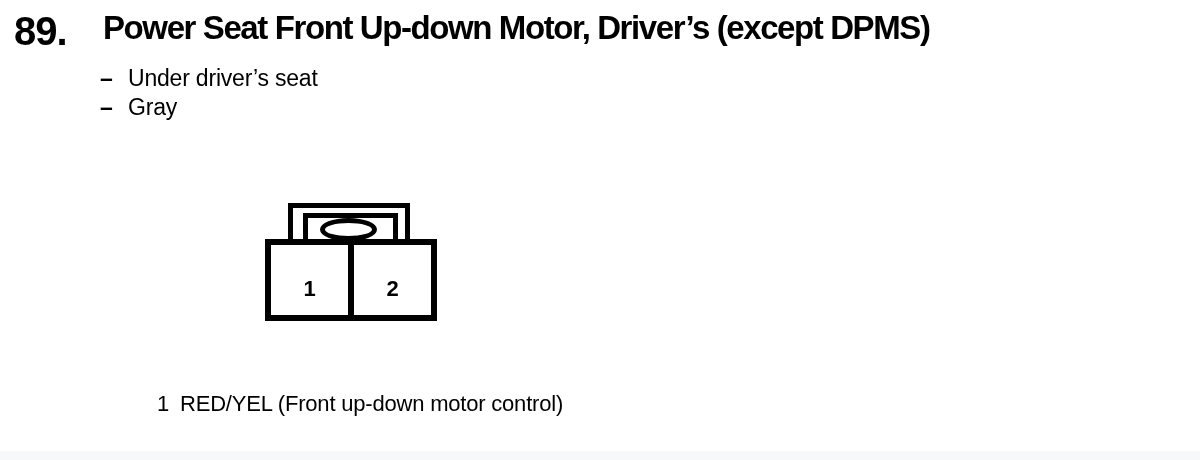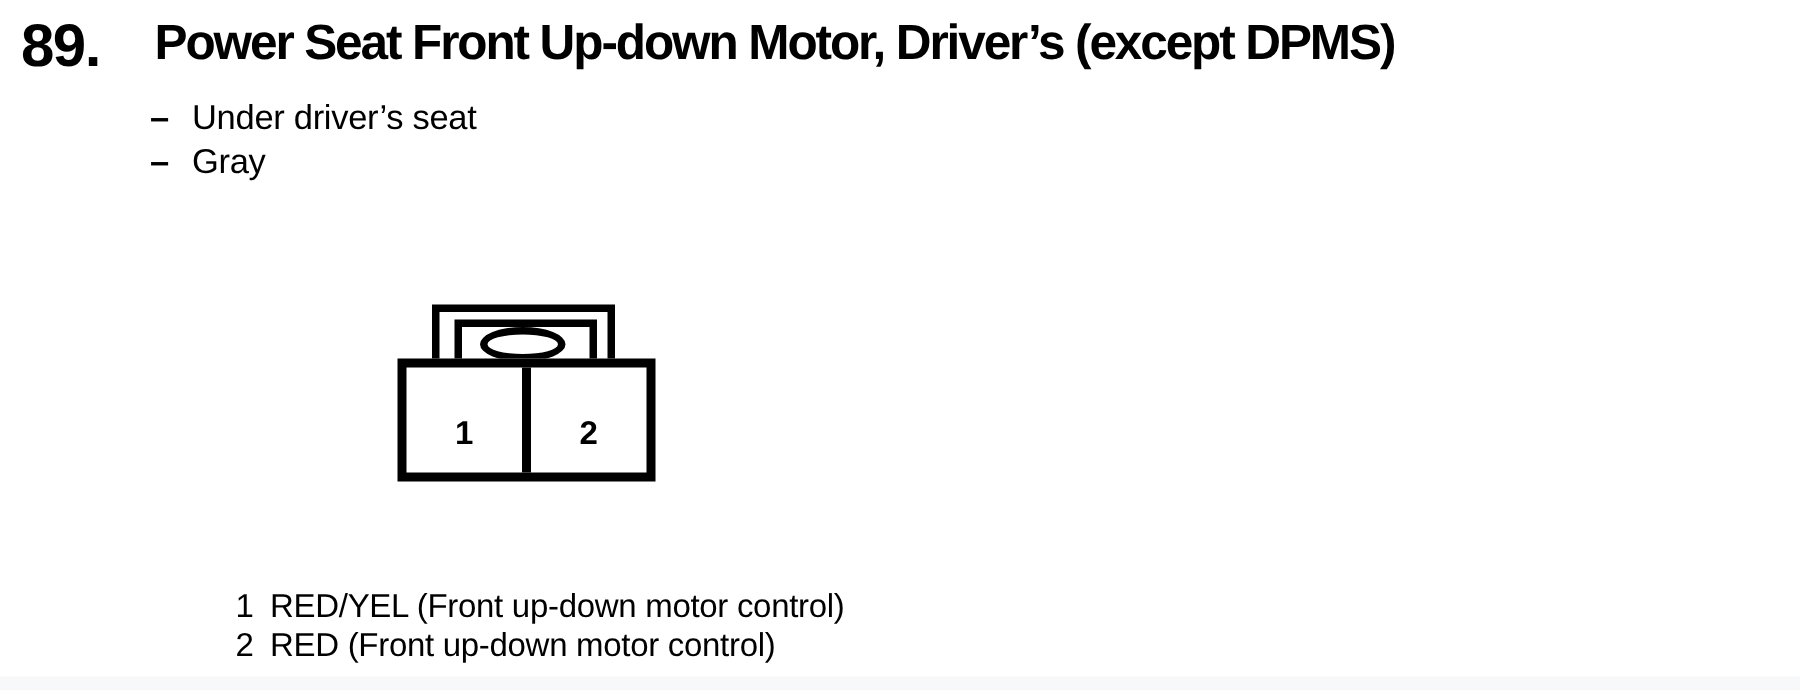--- a/index.html
+++ b/index.html
@@ -133,20 +133,17 @@
       <div class="conn-cell">
         <span>2</span>
       </div>
     </div>
   </div>
 
   <div class="pin-list">
     <div class="pin-row">
       <span class="pin-num">1</span><span>RED/YEL (Front up-down motor control)</span>
     </div>
-    <div class="pin-row">
-      <span class="pin-num">2</span><span>RED (Front up-down motor control)</span>
-    </div>
   </div>
 
   <div class="page-edge-strip"></div>
 
 </div>
 
 </body></html>

